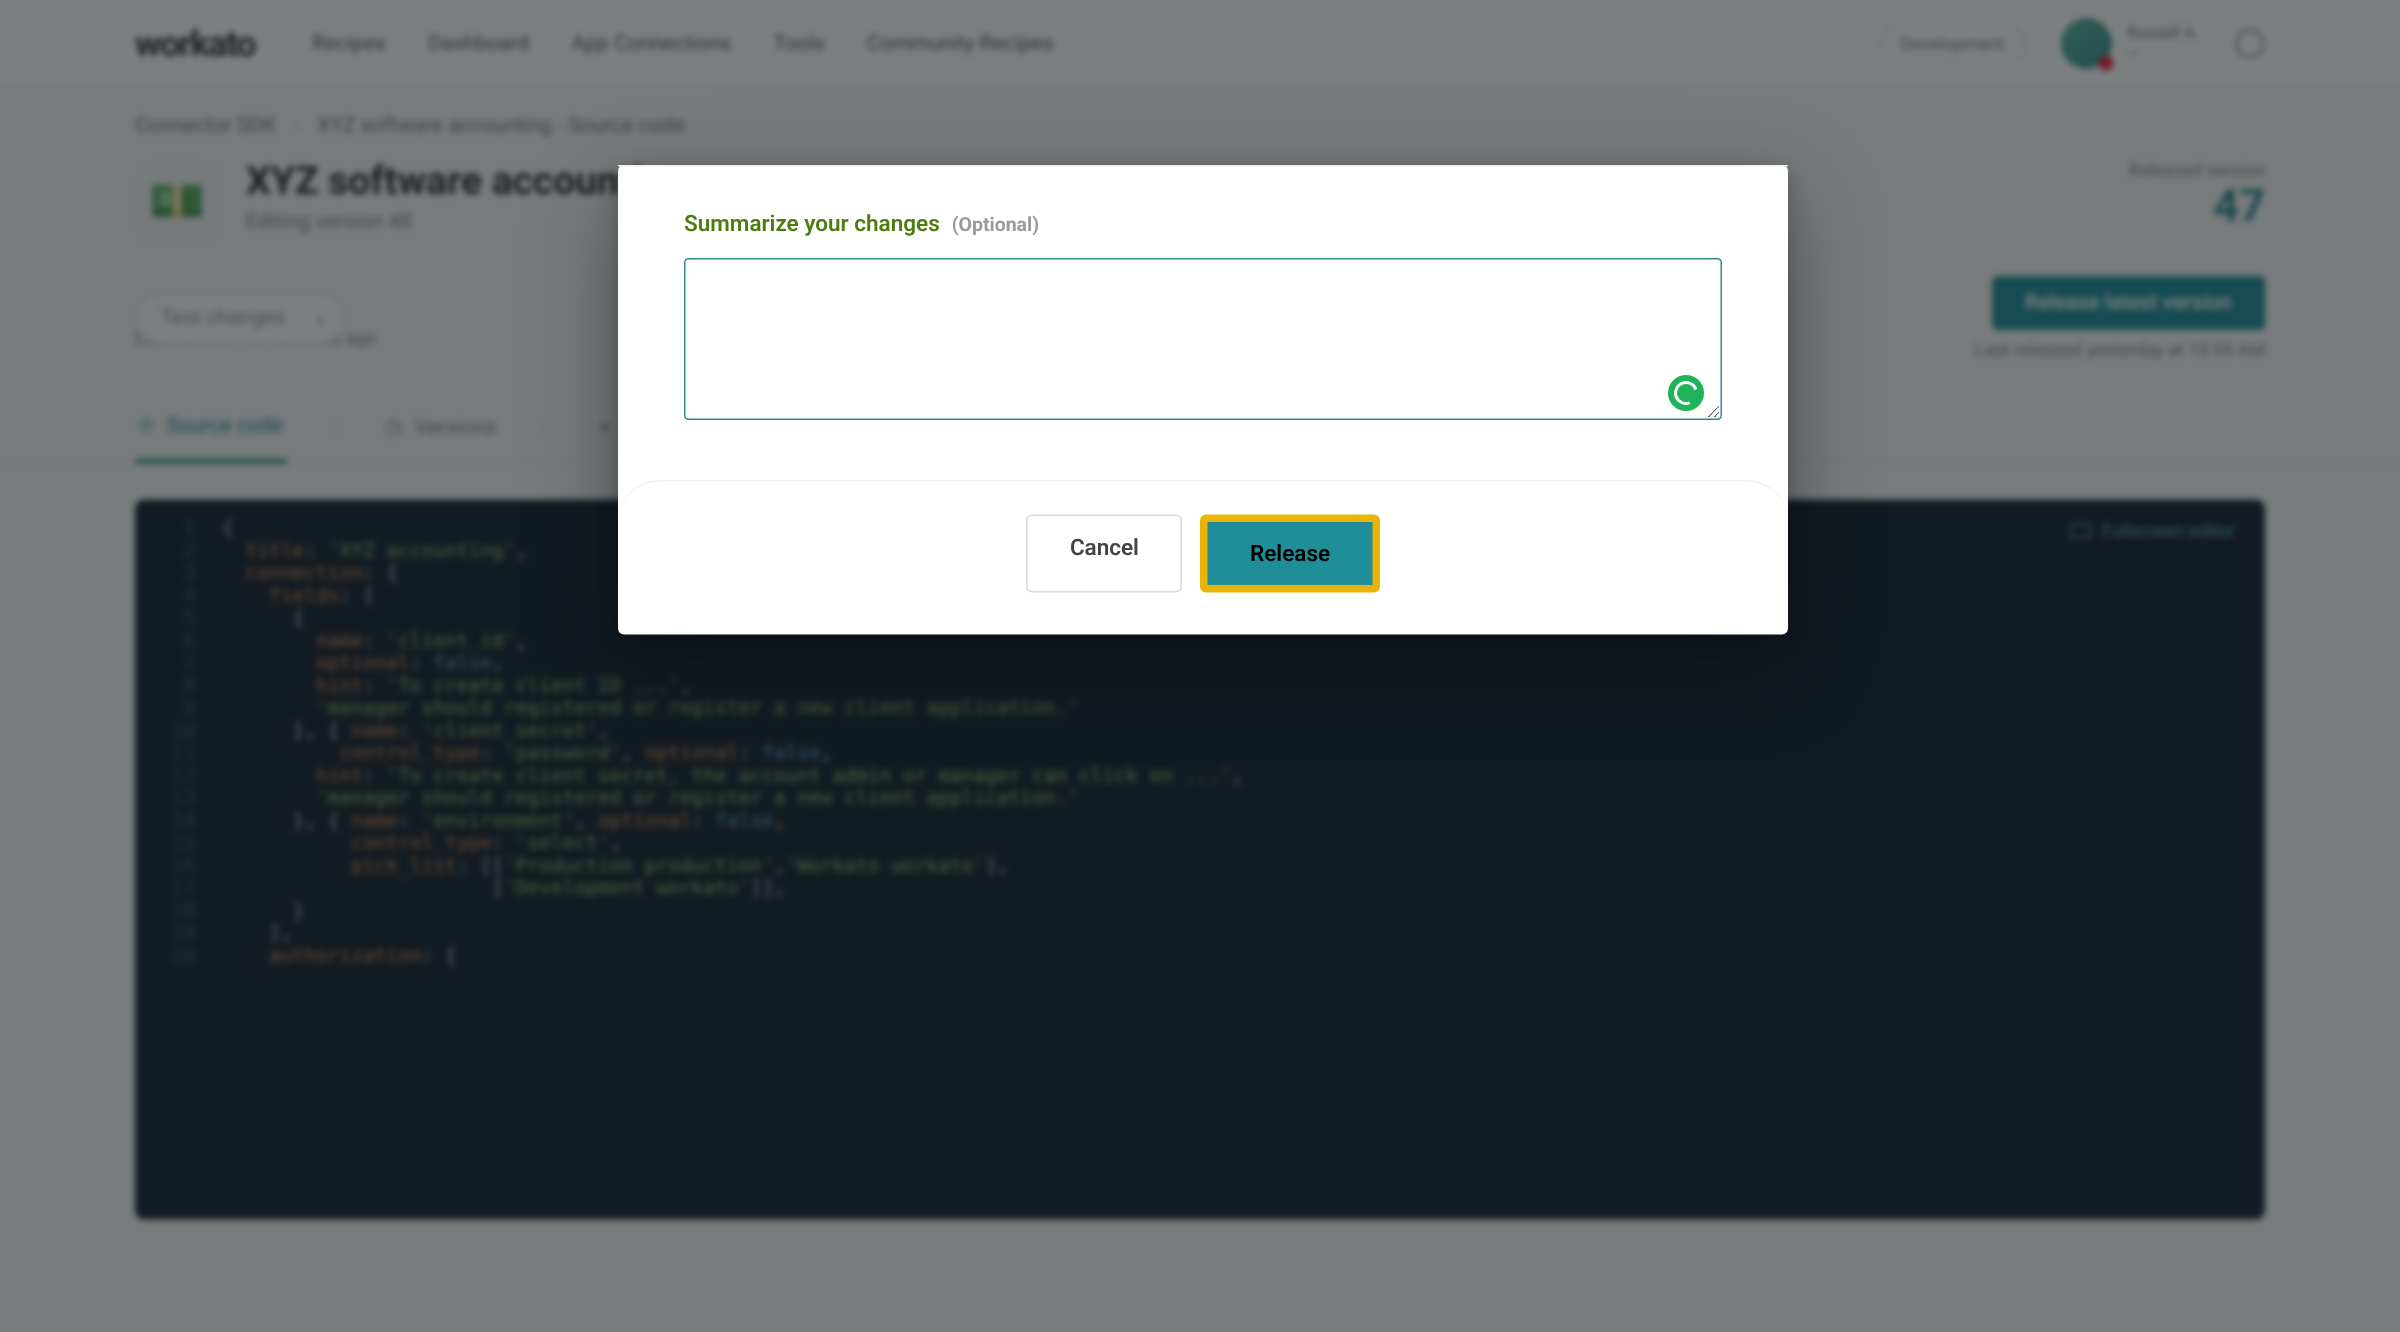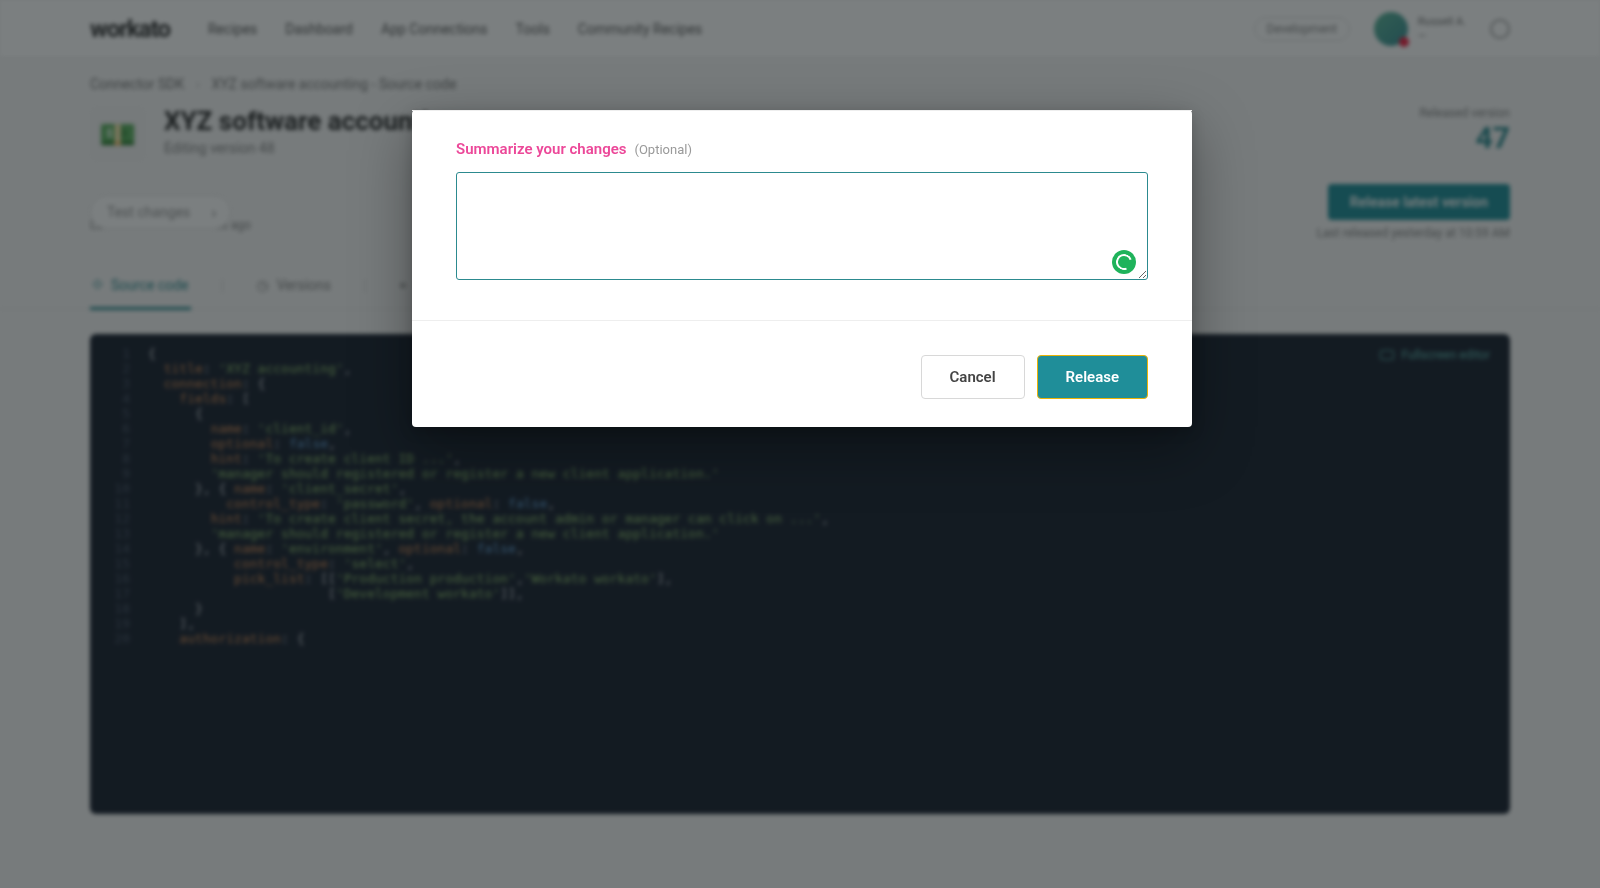--- a/index.html
+++ b/index.html
@@ -120,40 +120,40 @@
       width: 780px;
       background:#fff; border-radius:4px;
       box-shadow: 0 20px 60px rgba(0,0,0,0.35), 0 4px 14px rgba(0,0,0,0.18);
       display:flex; flex-direction:column;
     }
     .modal-head { display:flex; align-items:center; gap:18px; padding: 30px 44px 26px 44px; }
     .modal-head h2 { font-size:22px; font-weight:700; color:#2b2b2b; }
     .modal-close { margin-left:auto; width:28px;height:28px; display:flex;align-items:center;justify-content:center; color:#6a6a6a; font-size:26px; cursor:pointer; align-self:flex-start; margin-top:-10px;}
     .modal-div { height:1px; background:#eee; margin: 0;}
     .modal-body { padding: 28px 44px 36px; }
-    .field-label { font-size:15px; color:#ec4899; font-weight:600; }
-    .field-opt { font-size:13px; color:#9a9a9a; font-weight:400; margin-left:4px;}
+    .field-label { font-size:15px; color:#4d7c0f; font-weight:600; }
+    .field-opt { font-size:13px; color:#9a9a9a; font-weight:700; margin-left:4px;}
     .ta-wrap { margin-top:14px; position:relative;}
     textarea.changes {
       width:100%; min-height:108px; resize:vertical;
       border:1px solid #2c8a8f; border-radius:3px;
       padding:14px 16px; font-size:15px; font-family:inherit;
       outline:none; color:#333;
     }
     .grammarly {
       position:absolute; right:12px; bottom:10px; width:24px;height:24px;border-radius:50%;
       background:#1fb35b; display:flex;align-items:center;justify-content:center;
     }
     .grammarly::after{content:"";width:12px;height:12px;border:2px solid #fff;border-radius:50%;border-right-color:transparent;transform:rotate(25deg);}
-    .modal-foot { display:flex; justify-content:flex-end; gap:12px; padding: 34px 44px 28px; border-top:1px solid #eee;}
+    .modal-foot { display:flex; justify-content:center; gap:12px; padding: 22px 44px 28px; border-top:1px solid #eee;border-radius:28px;}
     .btn {
       padding: 12px 28px; border-radius:4px; font-size:15px; font-weight:600; cursor:pointer;
     }
     .btn-outline { background:#fff; border:1px solid #d8d8d8; color:#444;}
-    .btn-primary { background:#1f8e99; border:1px solid #eab308; color:#ffffff;}
+    .btn-primary { background:#1f8e99; border:5px solid #eab308; color:#000000;}
 
     
     .money-icon { position:relative; width:54px; height:50px; }
     .money-icon .bill { position:absolute; width:40px; height:10px; border-radius:2px; left:8px; }
     .money-icon .b1 { bottom:6px;  background:#5fbf55; border:1px solid #2f8d2a;}
     .money-icon .b2 { bottom:14px; background:#6fce63; border:1px solid #2f8d2a;}
     .money-icon .b3 { bottom:22px; background:#7adb6f; border:1px solid #2f8d2a;}
     .money-icon .b4 { bottom:30px; background:#89e77f; border:1px solid #2f8d2a;}
     .money-icon .coin { position:absolute; width:16px;height:16px;border-radius:50%;background:#f4c94f;border:1px solid #c79a20; left:0; bottom:2px;}
     .money-icon .coin2{ left:6px; bottom:-2px;}

